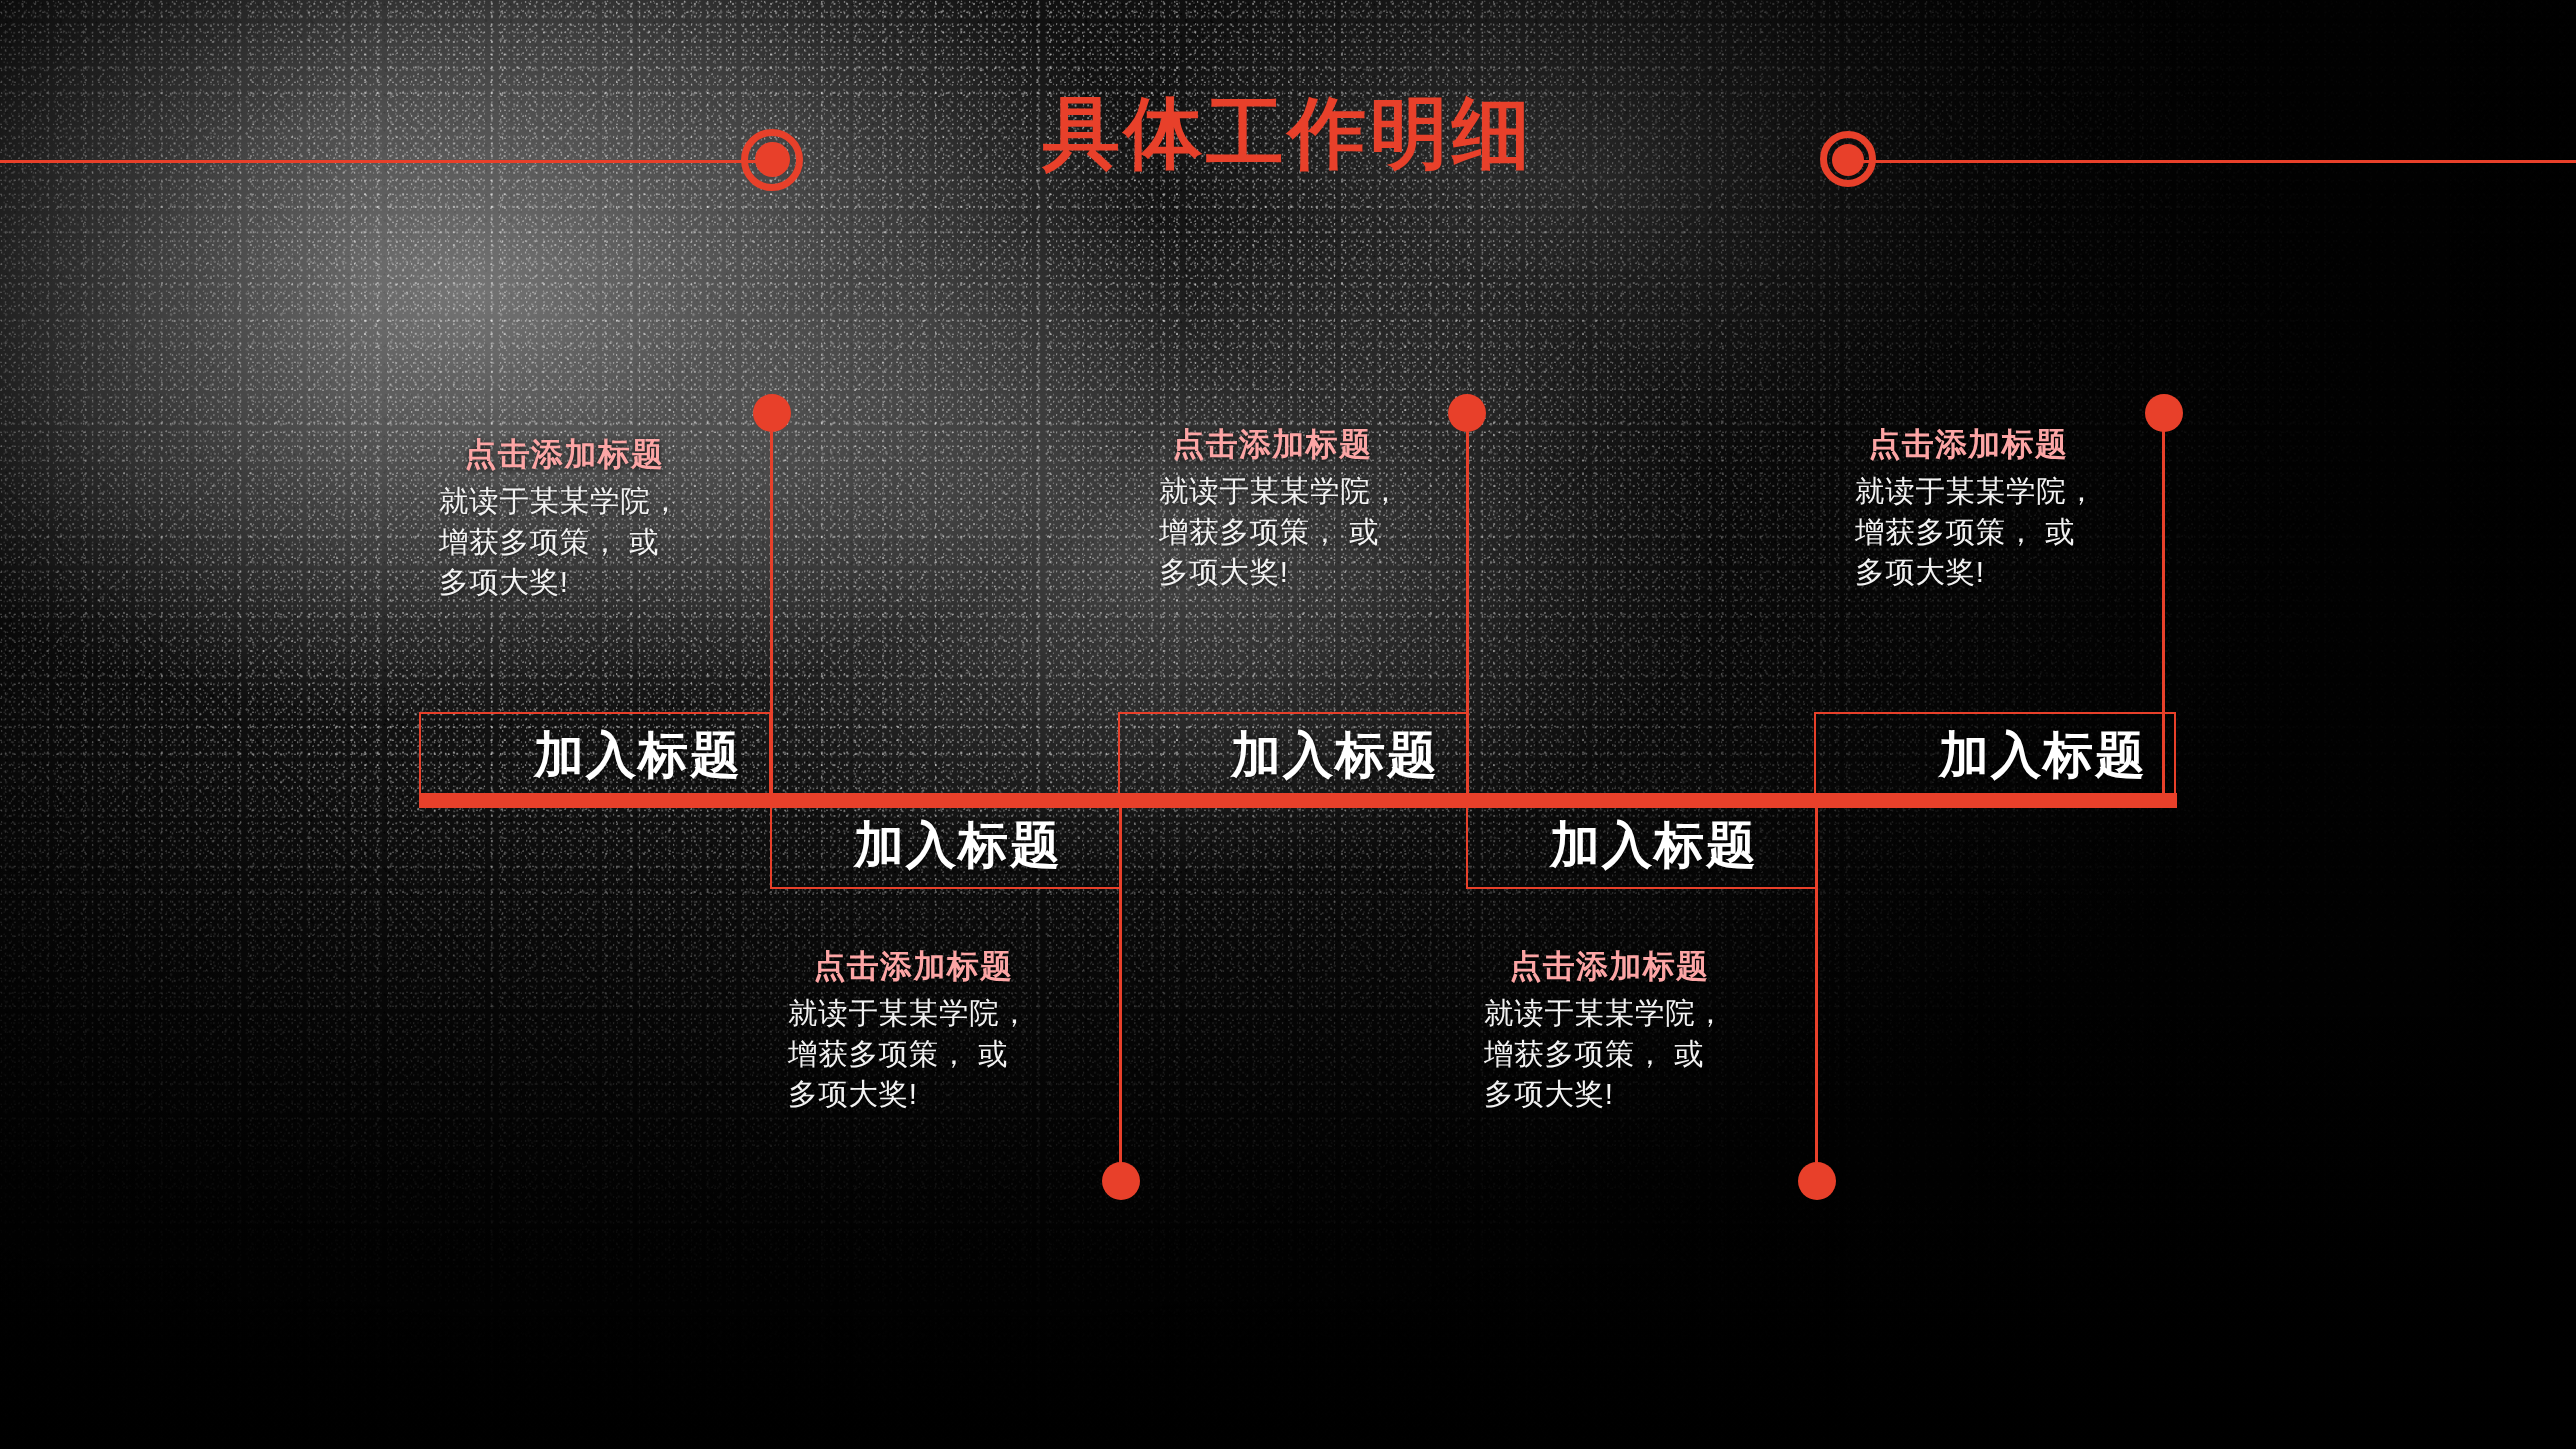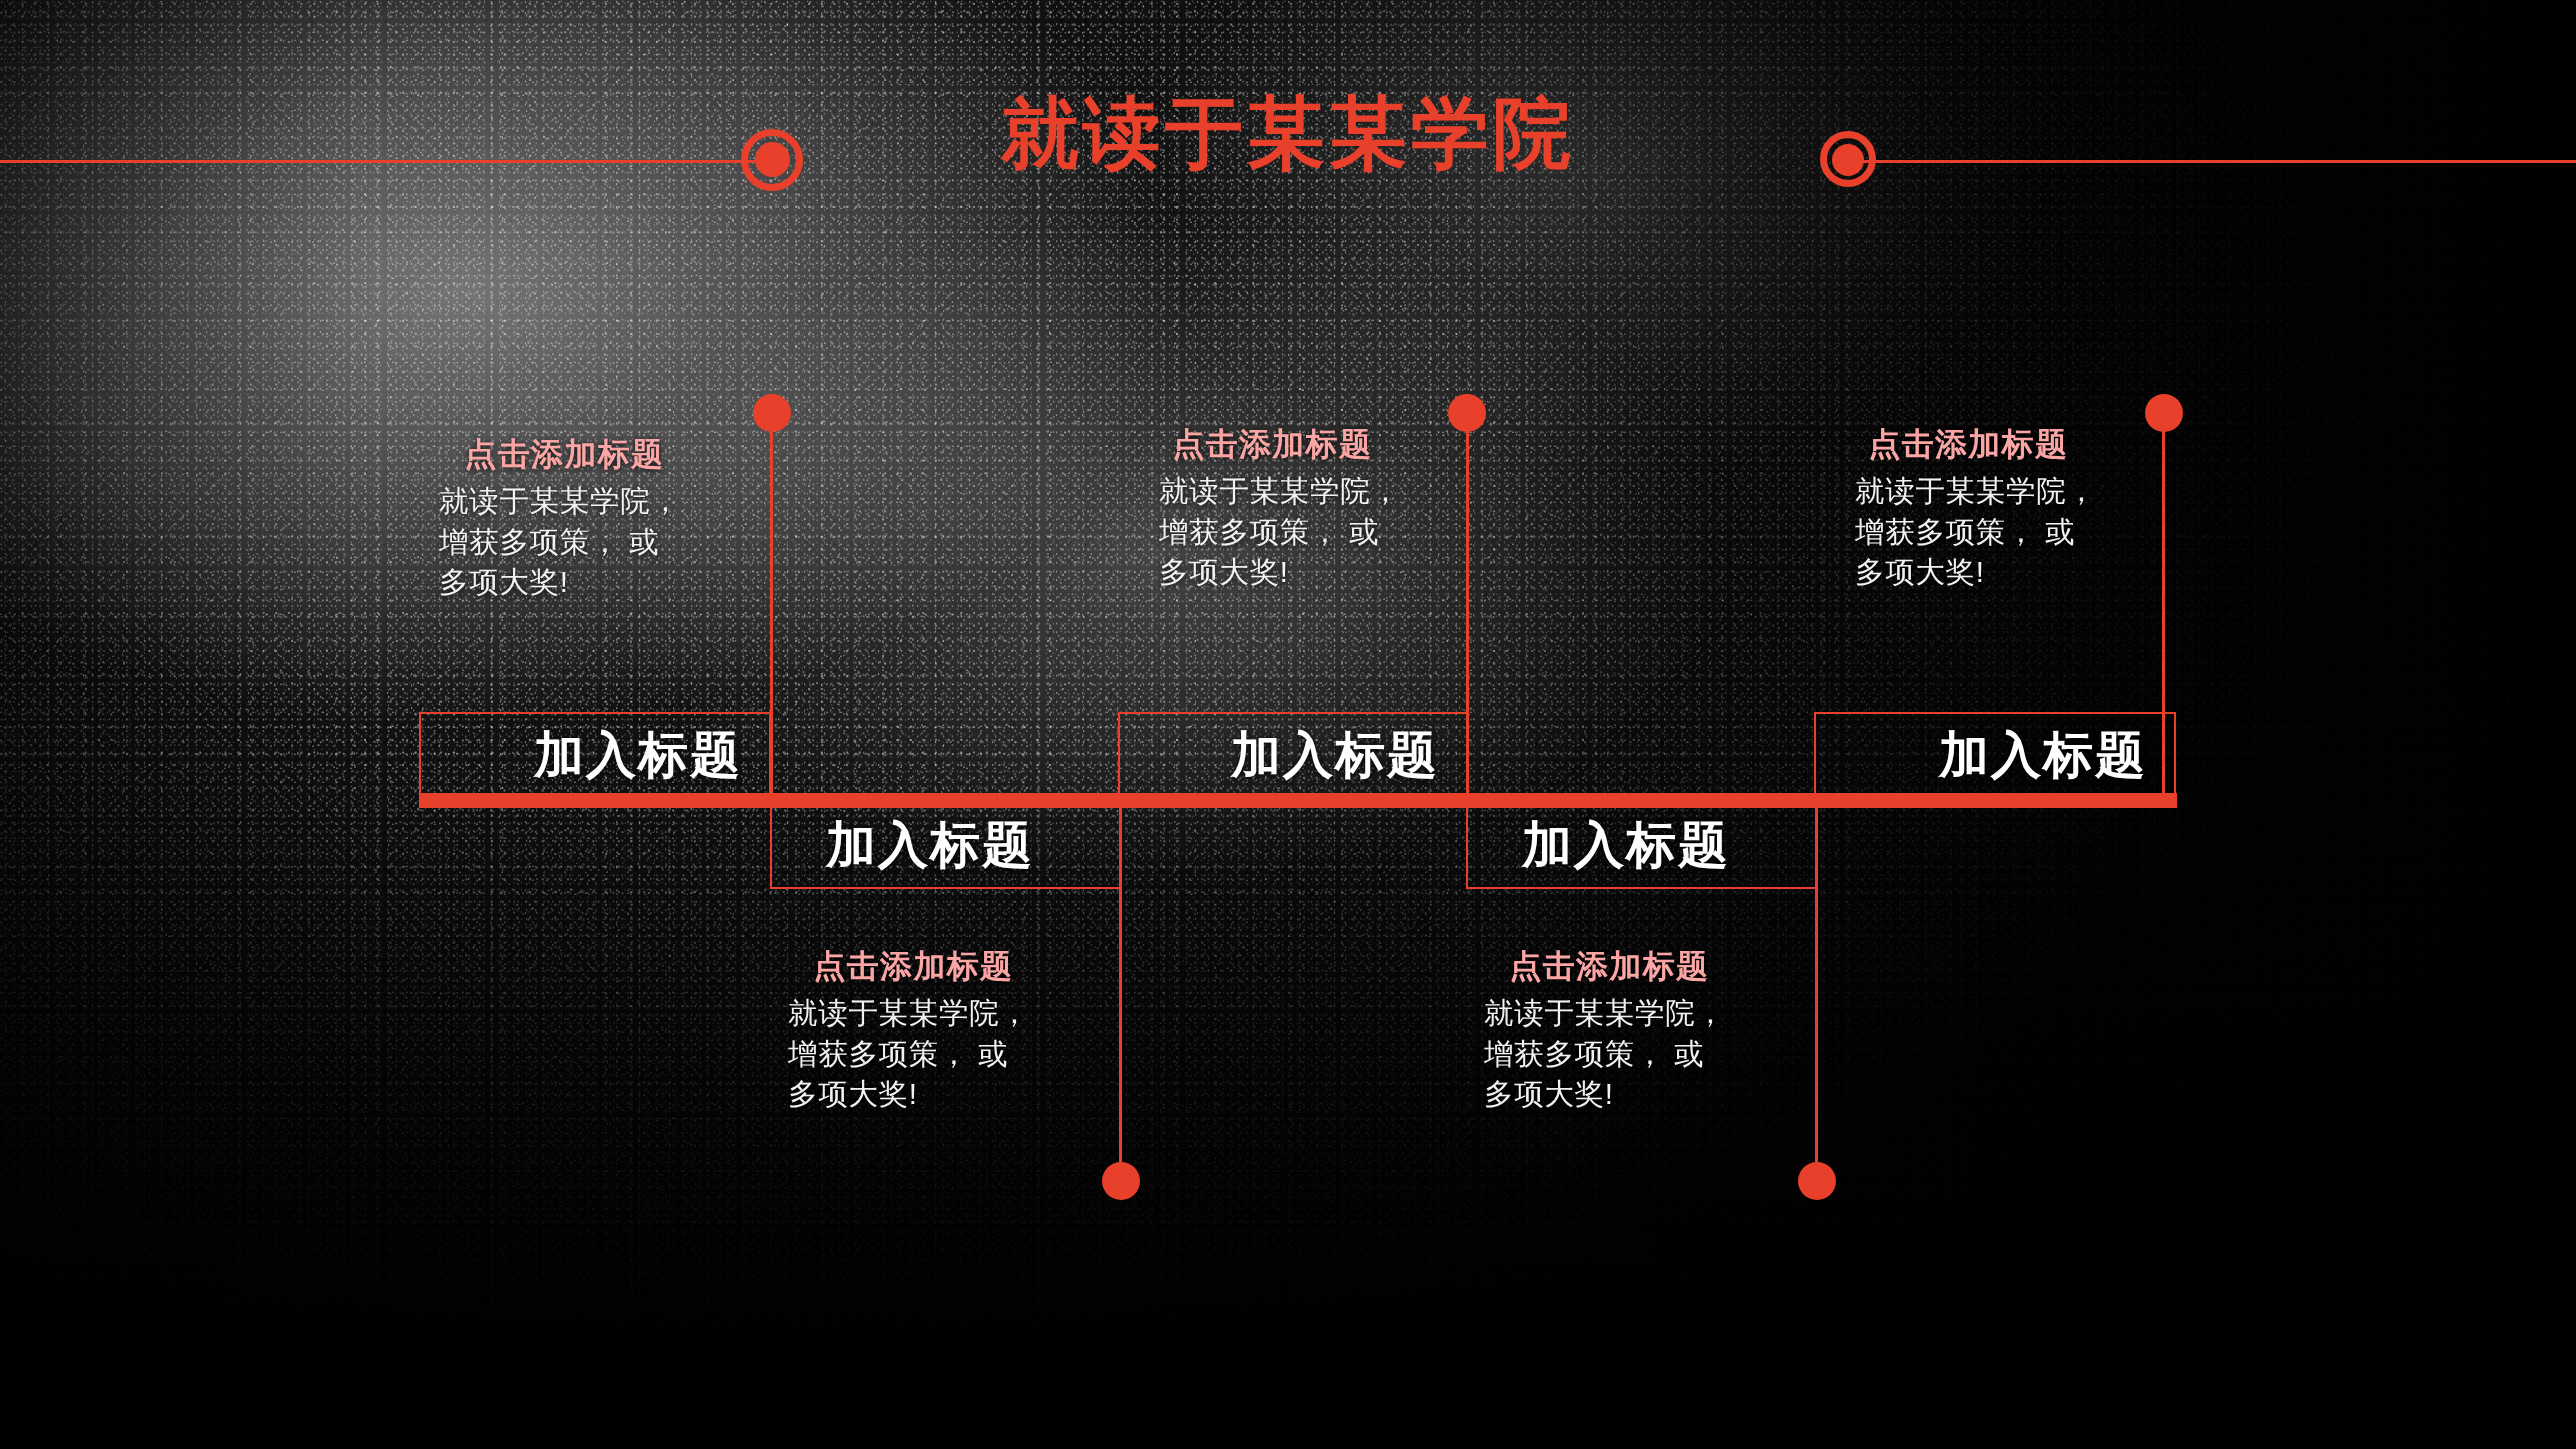--- a/index.html
+++ b/index.html
@@ -153,20 +153,21 @@
     align-items: center;
     z-index: 5;
   }
   .tbox .tbox-label {
     color: #ffffff;
     font-size: 50px;
     font-weight: bold;
     letter-spacing: 2px;
     white-space: nowrap;
     text-shadow: 0 1.3px 6.7px rgba(0,0,0,0.85);
+    margin-left: 28px;
   }
   .tbox.align-right { justify-content: flex-end; padding-right: 27px; }
   .tbox.align-left  { justify-content: flex-start; padding-left: 54px; }
 
   
   .tblock {
     position: absolute;
     z-index: 5;
     width: 376px;
   }
@@ -203,21 +204,21 @@
   <div class="bg-vignette"></div>
 
   <div class="head-rule left"></div>
   <div class="head-rule right"></div>
 
   <div class="head-ring ring-l"></div>
   <div class="head-dot  dot-l"></div>
   <div class="head-ring ring-r"></div>
   <div class="head-dot  dot-r"></div>
 
-  <div class="slide-title">就读于某某学院</div>
+  <div class="slide-title">具体工作明细</div>
 
   <div class="spine"></div>
 
   <div class="stem" style="left:770px; top:429px; height:369px;"></div>
   <div class="stem" style="left:1466px; top:429px; height:369px;"></div>
   <div class="stem" style="left:2162px; top:429px; height:369px;"></div>
 
   <div class="stem" style="left:1119px; top:805px; height:376px;"></div>
   <div class="stem" style="left:1815px; top:805px; height:376px;"></div>
 

